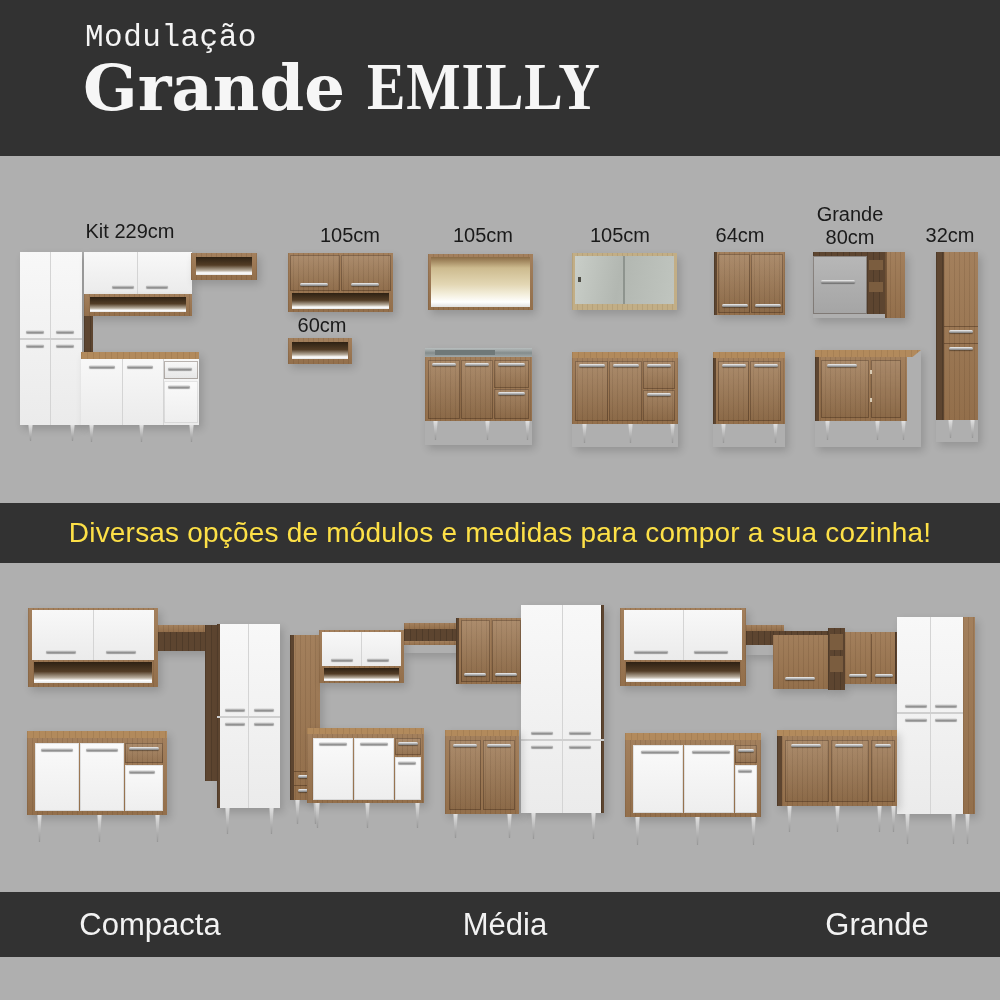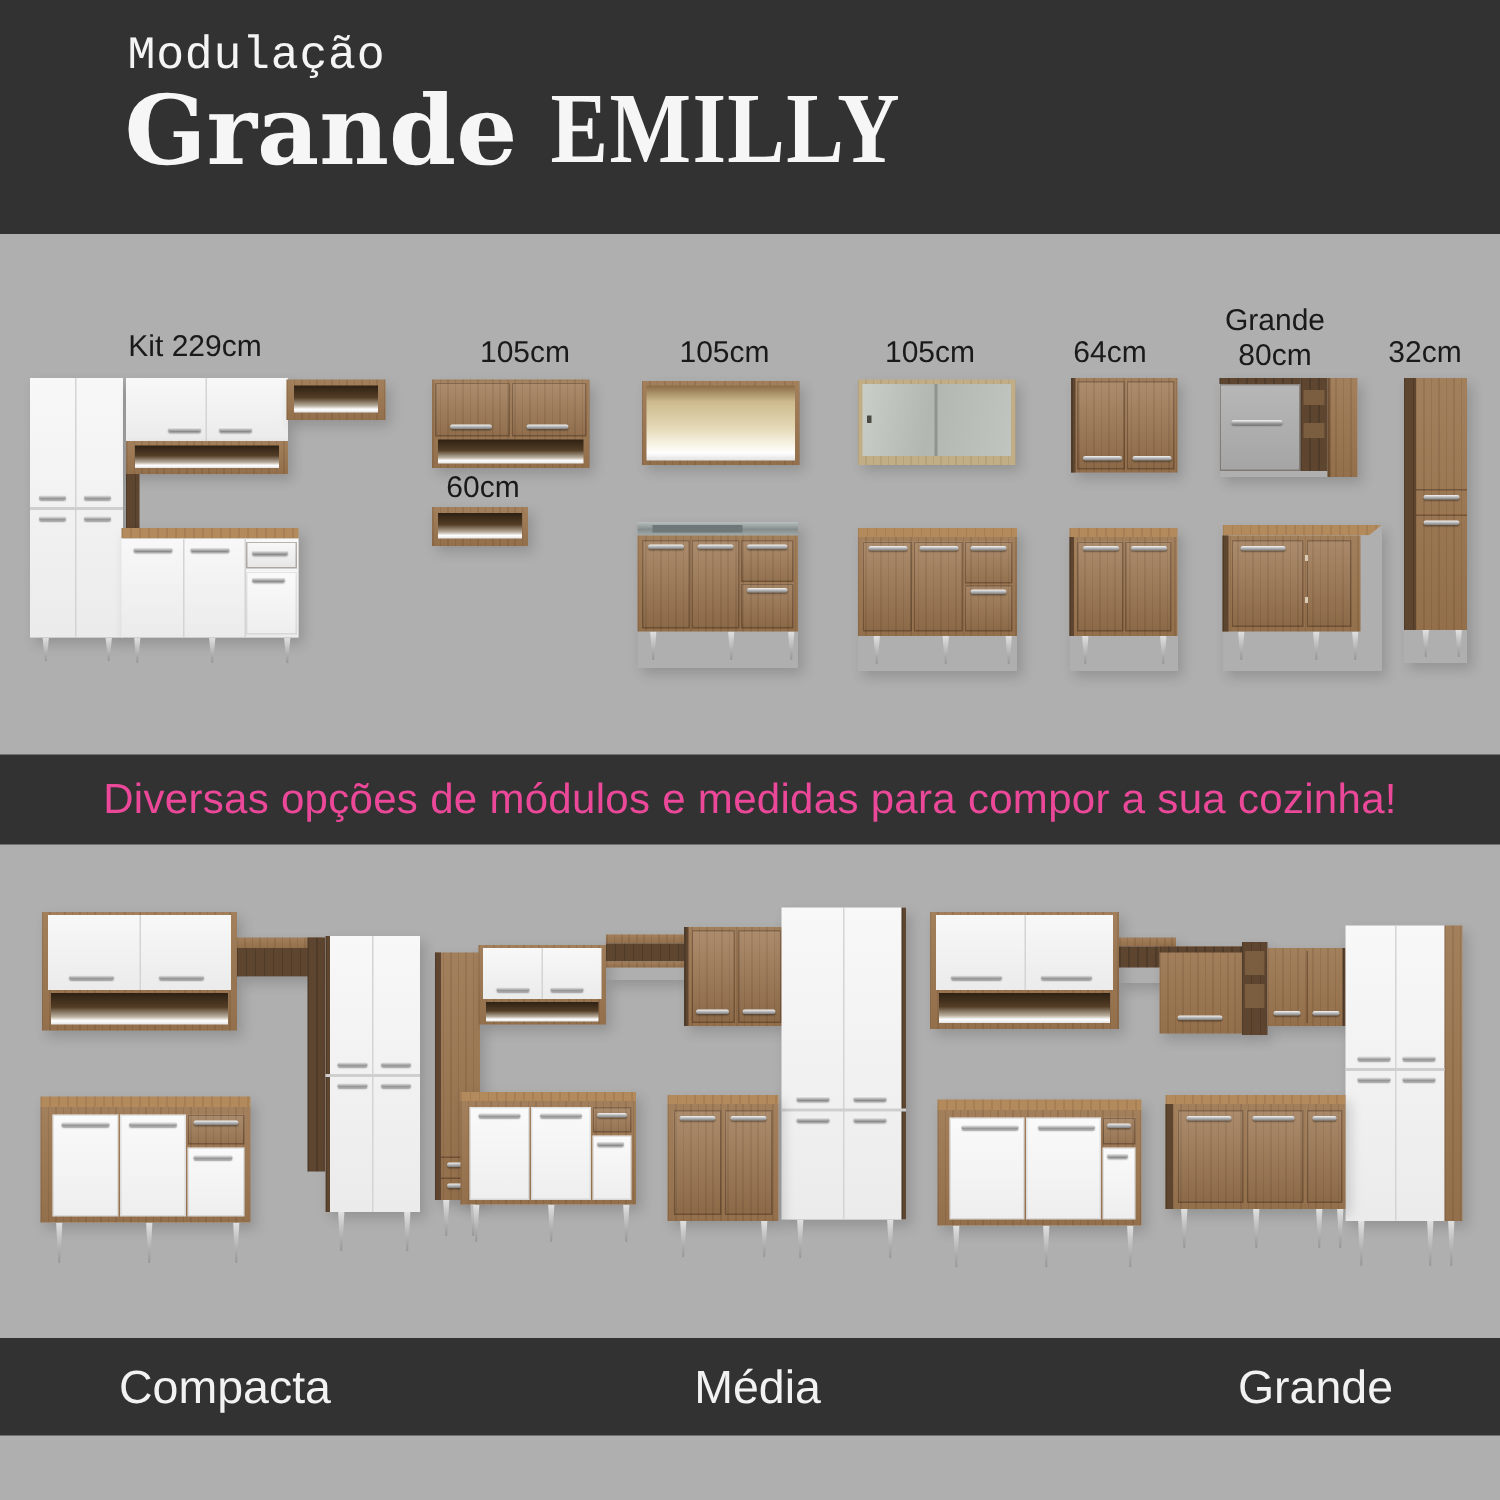--- a/index.html
+++ b/index.html
@@ -24,21 +24,21 @@
   .wlt{background-color:#c2ae86;background-image:repeating-linear-gradient(90deg,rgba(90,70,40,.12) 0 1px,rgba(255,255,255,0) 1px 5px);}
   .cab{box-shadow:3px 4px 8px rgba(0,0,0,.16);}
   .seamv{background:#d4d4d4;}
   .seamh{background:#cfcfcf;}
   .wseam{background:rgba(40,20,5,.35);}
   
   .kicker{font-size:31px;color:#f4f4f4;letter-spacing:.5px;font-family:Liberation Mono, monospace;}
   .title{font-family:"DejaVu Serif","Liberation Serif",serif;font-weight:700;font-size:64px;color:#f6f6f6;white-space:nowrap;}
   .title .accent{display:inline-block;font-family:"Liberation Serif",serif;font-weight:700;transform:scaleX(.9) scaleY(1.05);transform-origin:left bottom;letter-spacing:1px;}
   .mlbl{font-size:20px;color:#1a1a1a;text-align:center;line-height:1.15;}
-  .banner-text{width:1000px;text-align:center;font-size:28px;color:#ec4899;line-height:60px;letter-spacing:.2px;}
+  .banner-text{width:1000px;text-align:center;font-size:28px;color:#fde047;line-height:60px;letter-spacing:.2px;}
   .flbl{width:200px;text-align:center;font-size:31px;color:#f2f2f2;}
 </style>
 </head>
 <body>
 
 <div id="stage">
 
   <div class="a dark" style="left:0;top:0;width:1000px;height:156px;">
     <div class="a kicker" style="left:85px;top:20px;">Modulação</div>
     <div class="a title" style="left:83px;top:50px;">

